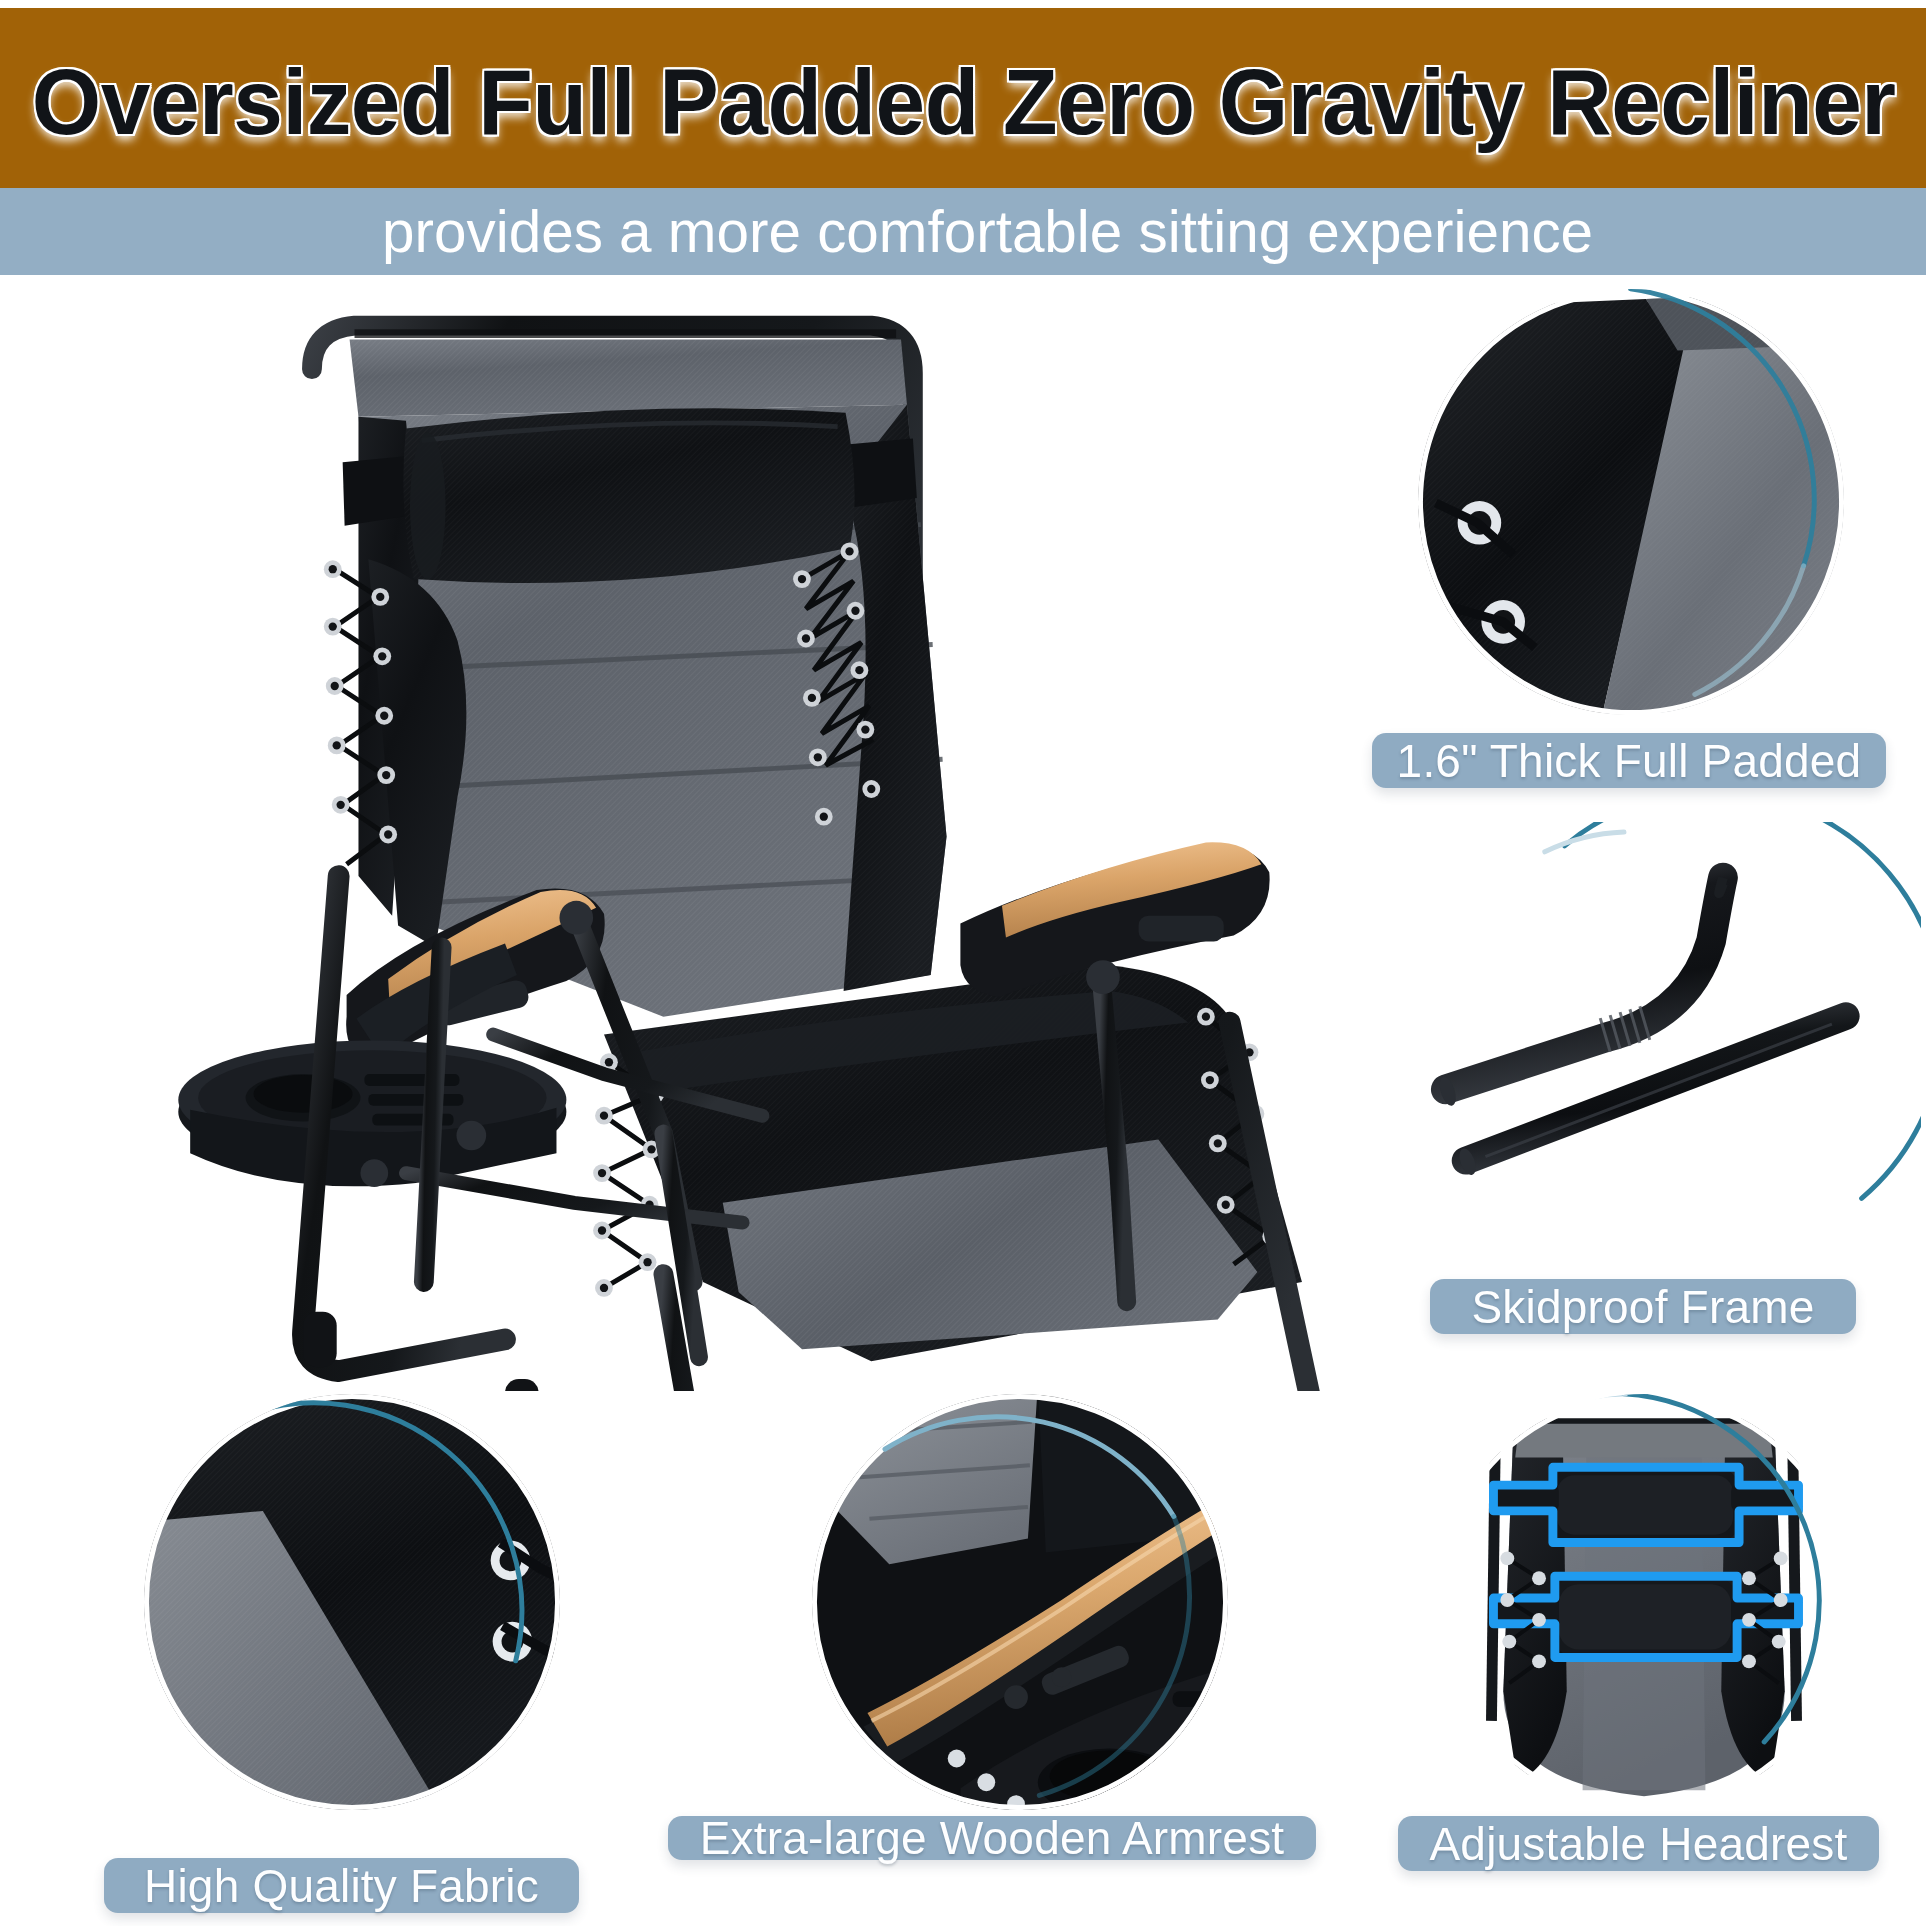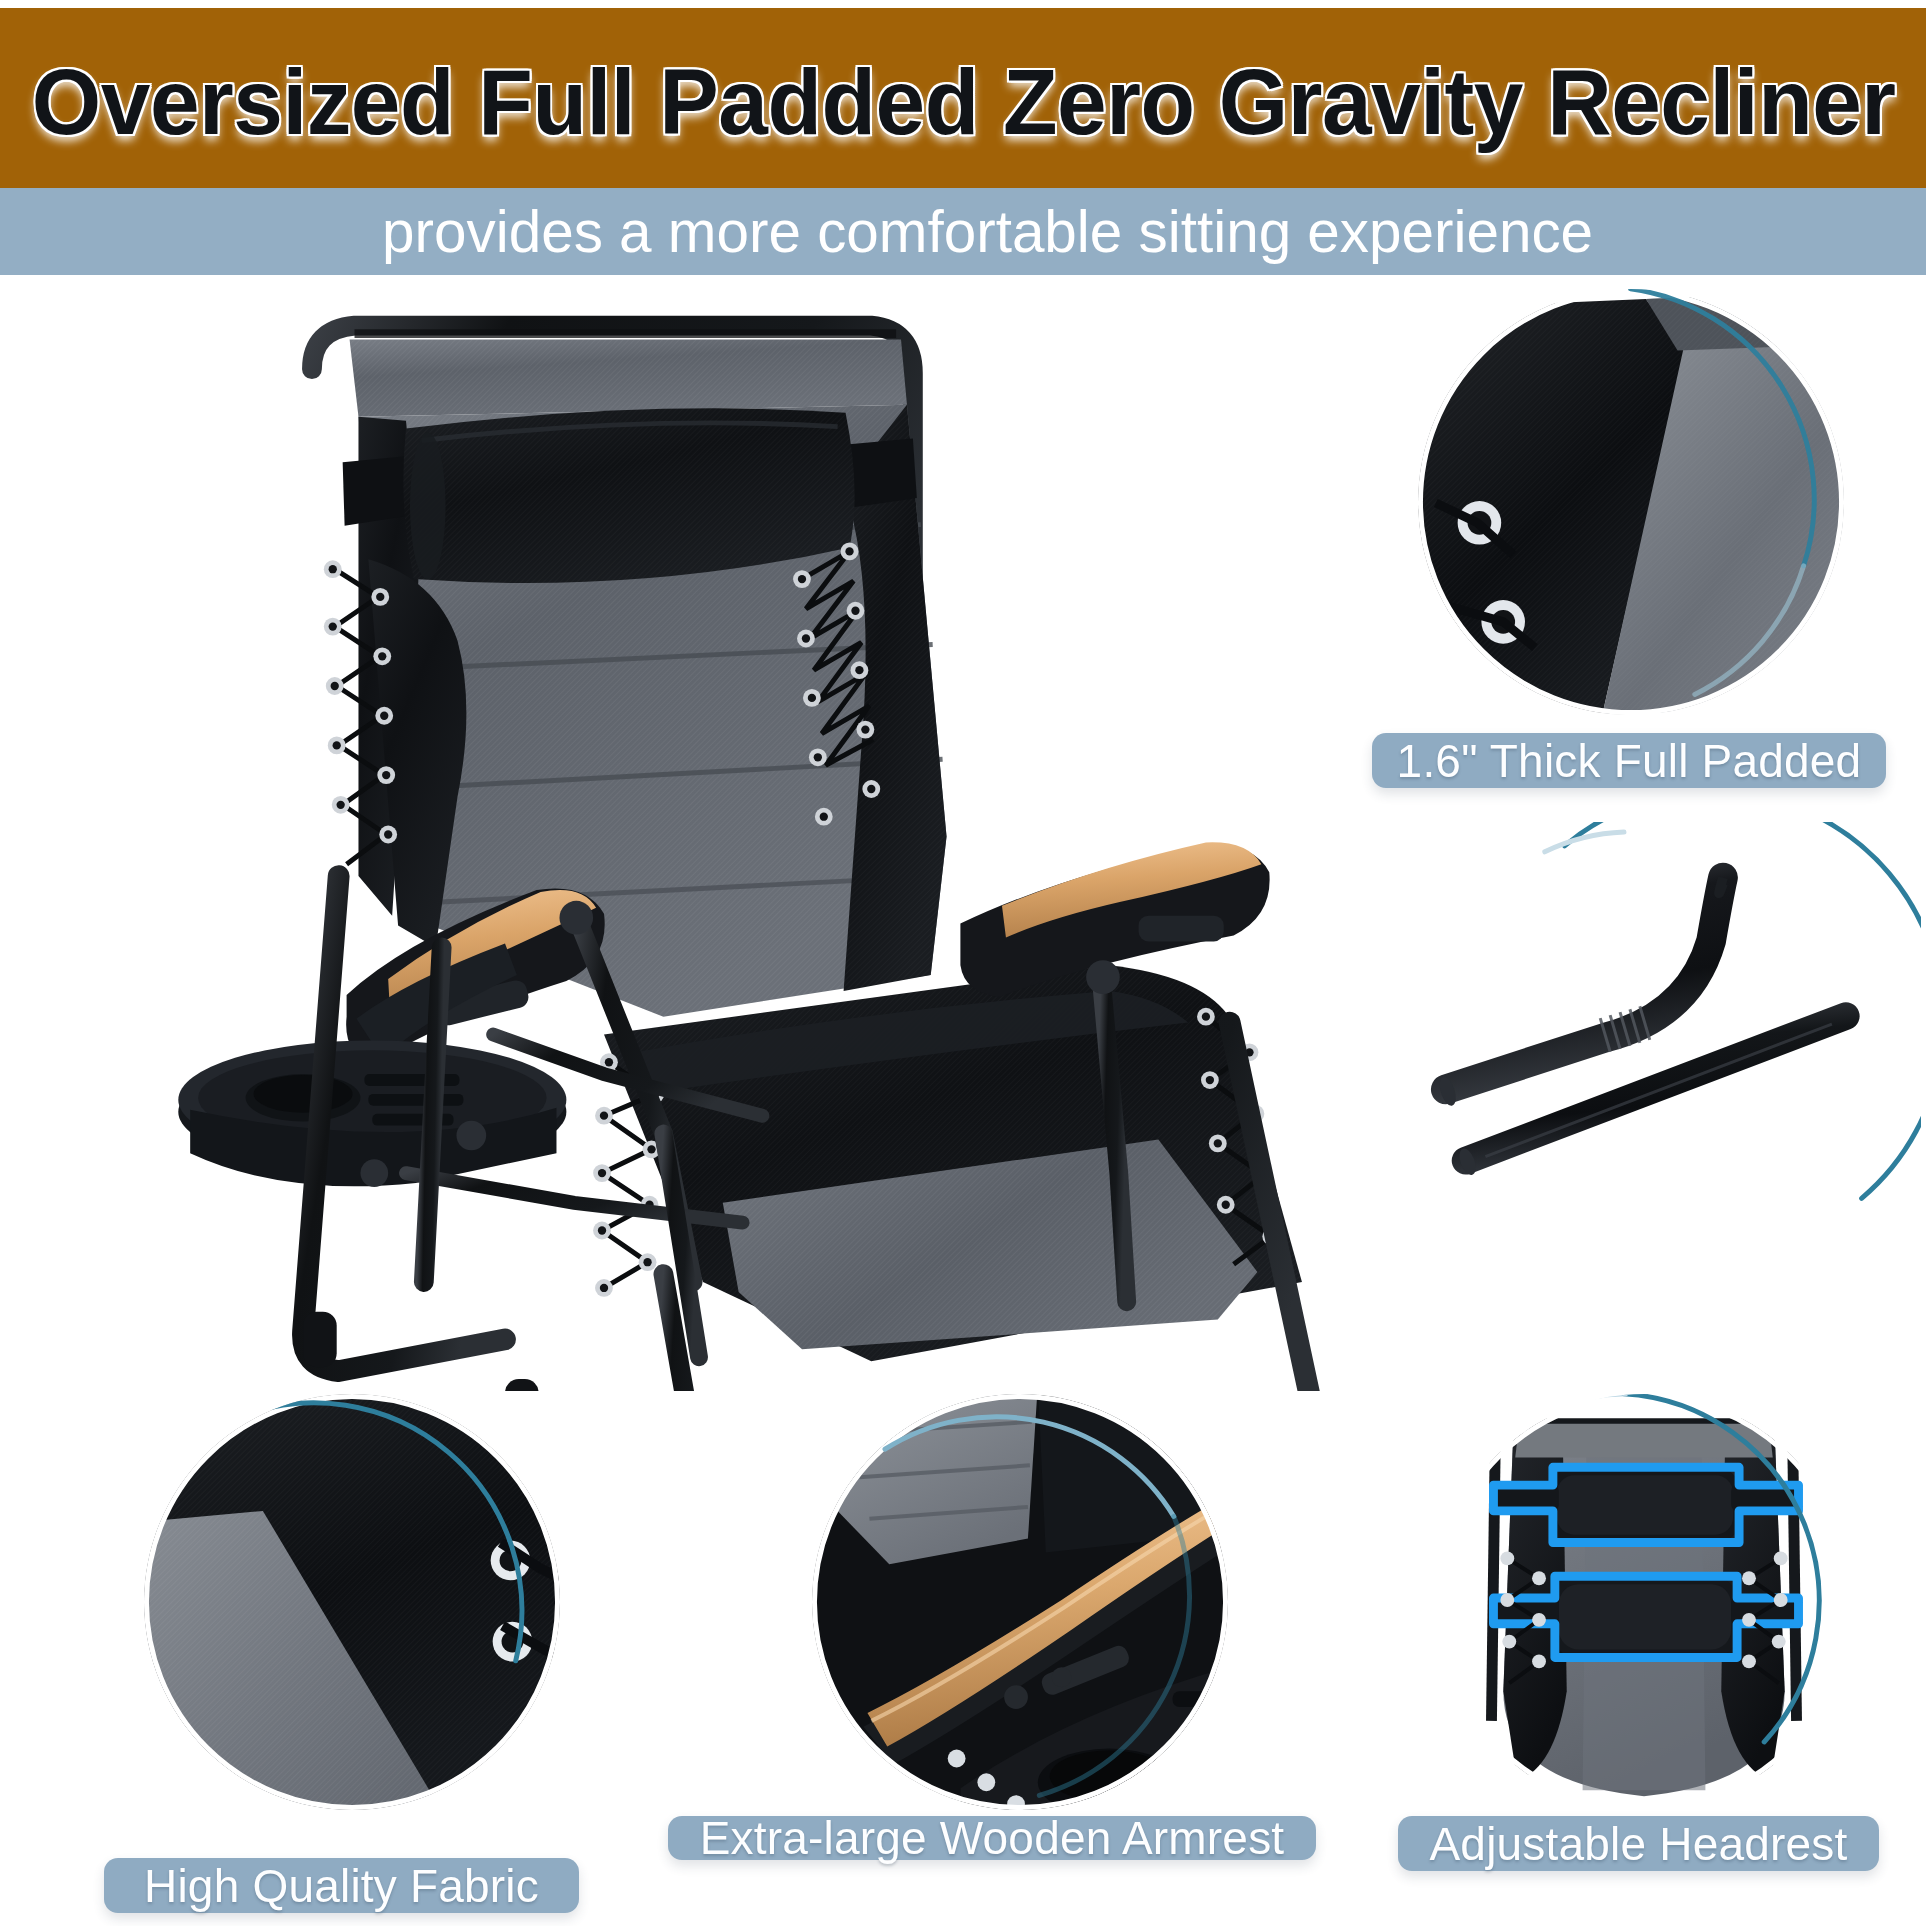--- a/index.html
+++ b/index.html
@@ -417,20 +417,23 @@
       </g>
 
       <g>
         <path d="M40 342 L424 196" stroke="url(#tubeG2)" stroke-width="28" fill="none" stroke-linecap="round"></path>
         <path d="M60 338 L410 204" stroke="#3a3f46" stroke-width="3" fill="none" opacity=".7"></path>
         <ellipse cx="42" cy="343" rx="7" ry="14" fill="#2a2e34" transform="rotate(-20 42 343)"></ellipse>
       </g>
     </svg>
   </div>
 
+  <div class="pill pill-label-sh" style="left:1430px;top:1279px;width:426px;height:55px;">
+    <span>Skidproof Frame</span>
+  </div>
 
   <div class="circ" style="left:144px;top:1394px;width:416px;height:416px;">
     <svg viewBox="0 0 420 420" width="416" height="416">
       <defs>
         <clipPath id="cp3">
             <circle cx="210" cy="210" r="210"></circle>
           </clipPath>
         <linearGradient id="fcBlk" x1="0" y1="0" x2="0.4" y2="1">
           <stop offset="0%" stop-color="#1d2024"></stop>
             <stop offset="55%" stop-color="#0d0f12"></stop>

